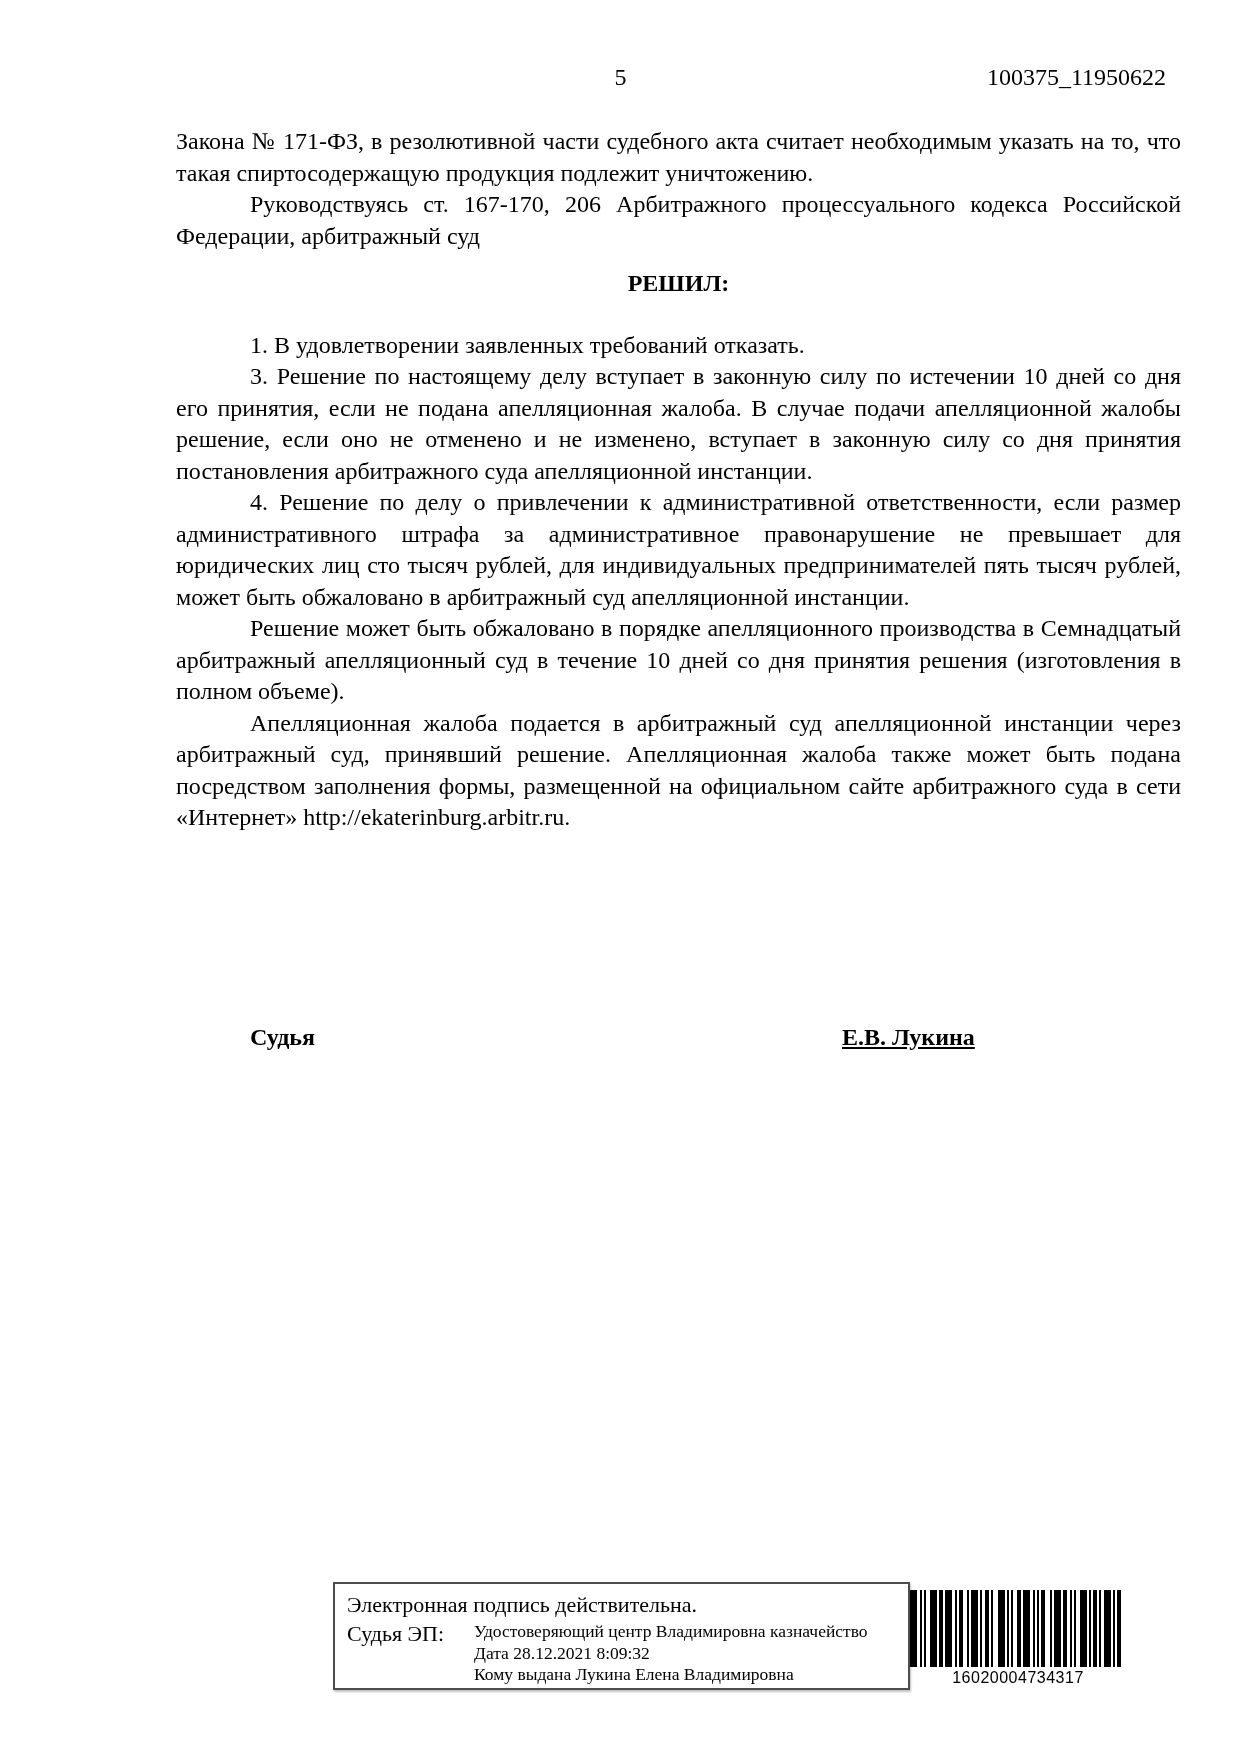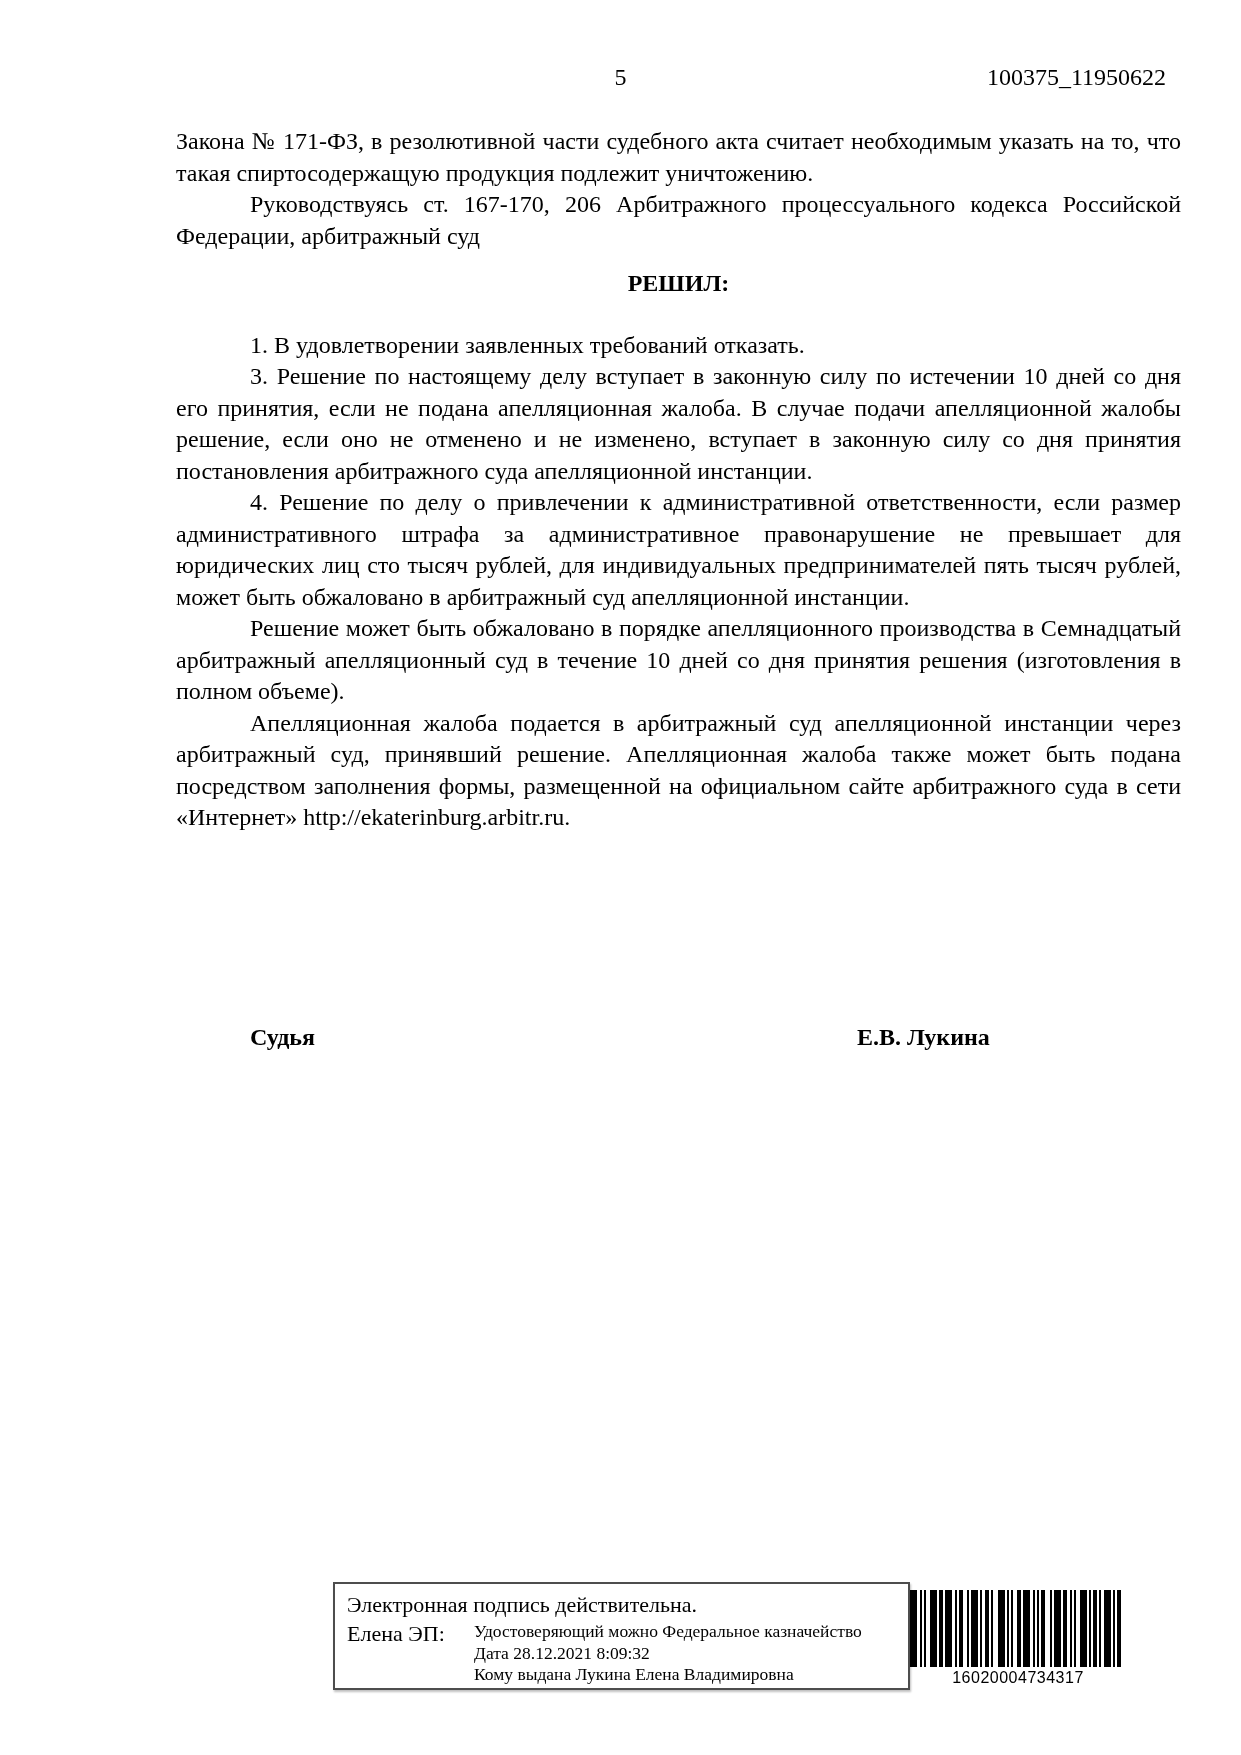--- a/index.html
+++ b/index.html
@@ -61,21 +61,21 @@
     position: absolute;
     left: 176px;
     top: 1021px;
     width: 1005px;
     height: 32px;
     font-size: 24px;
     line-height: 32px;
     font-weight: bold;
   }
   .signature-role { position: absolute; left: 74px; }
-  .signature-name { position: absolute; left: 681px; }
+  .signature-name { position: absolute; left: 666px; text-decoration: underline; }
 
   
   .stamp {
     position: absolute;
     left: 333px;
     top: 1582px;
     display: flex;
     align-items: center;
   }
   .stamp-box {
@@ -155,23 +155,23 @@
 
   <div class="signature-row">
     <span class="signature-role">Судья</span>
     <span class="signature-name">Е.В. Лукина</span>
   </div>
 
   <div class="stamp">
     <div class="stamp-box">
       <div class="stamp-validity">Электронная подпись действительна.</div>
       <div class="stamp-data-row">
-        <div class="stamp-data-label">Елена ЭП:</div>
+        <div class="stamp-data-label">Судья ЭП:</div>
         <div class="stamp-details">
-          <div>Удостоверяющий можно Федеральное казначейство</div>
+          <div>Удостоверяющий центр Владимировна казначейство</div>
           <div>Дата 28.12.2021 8:09:32</div>
           <div>Кому выдана Лукина Елена Владимировна</div>
         </div>
       </div>
     </div>
     <div class="barcode">
       <div class="barcode-bars" id="barcode-bars">
           <div class="bar" style="width: 7px;"></div>
           <div class="gap" style="width: 3px;"></div>
           <div class="bar" style="width: 2px;"></div>

